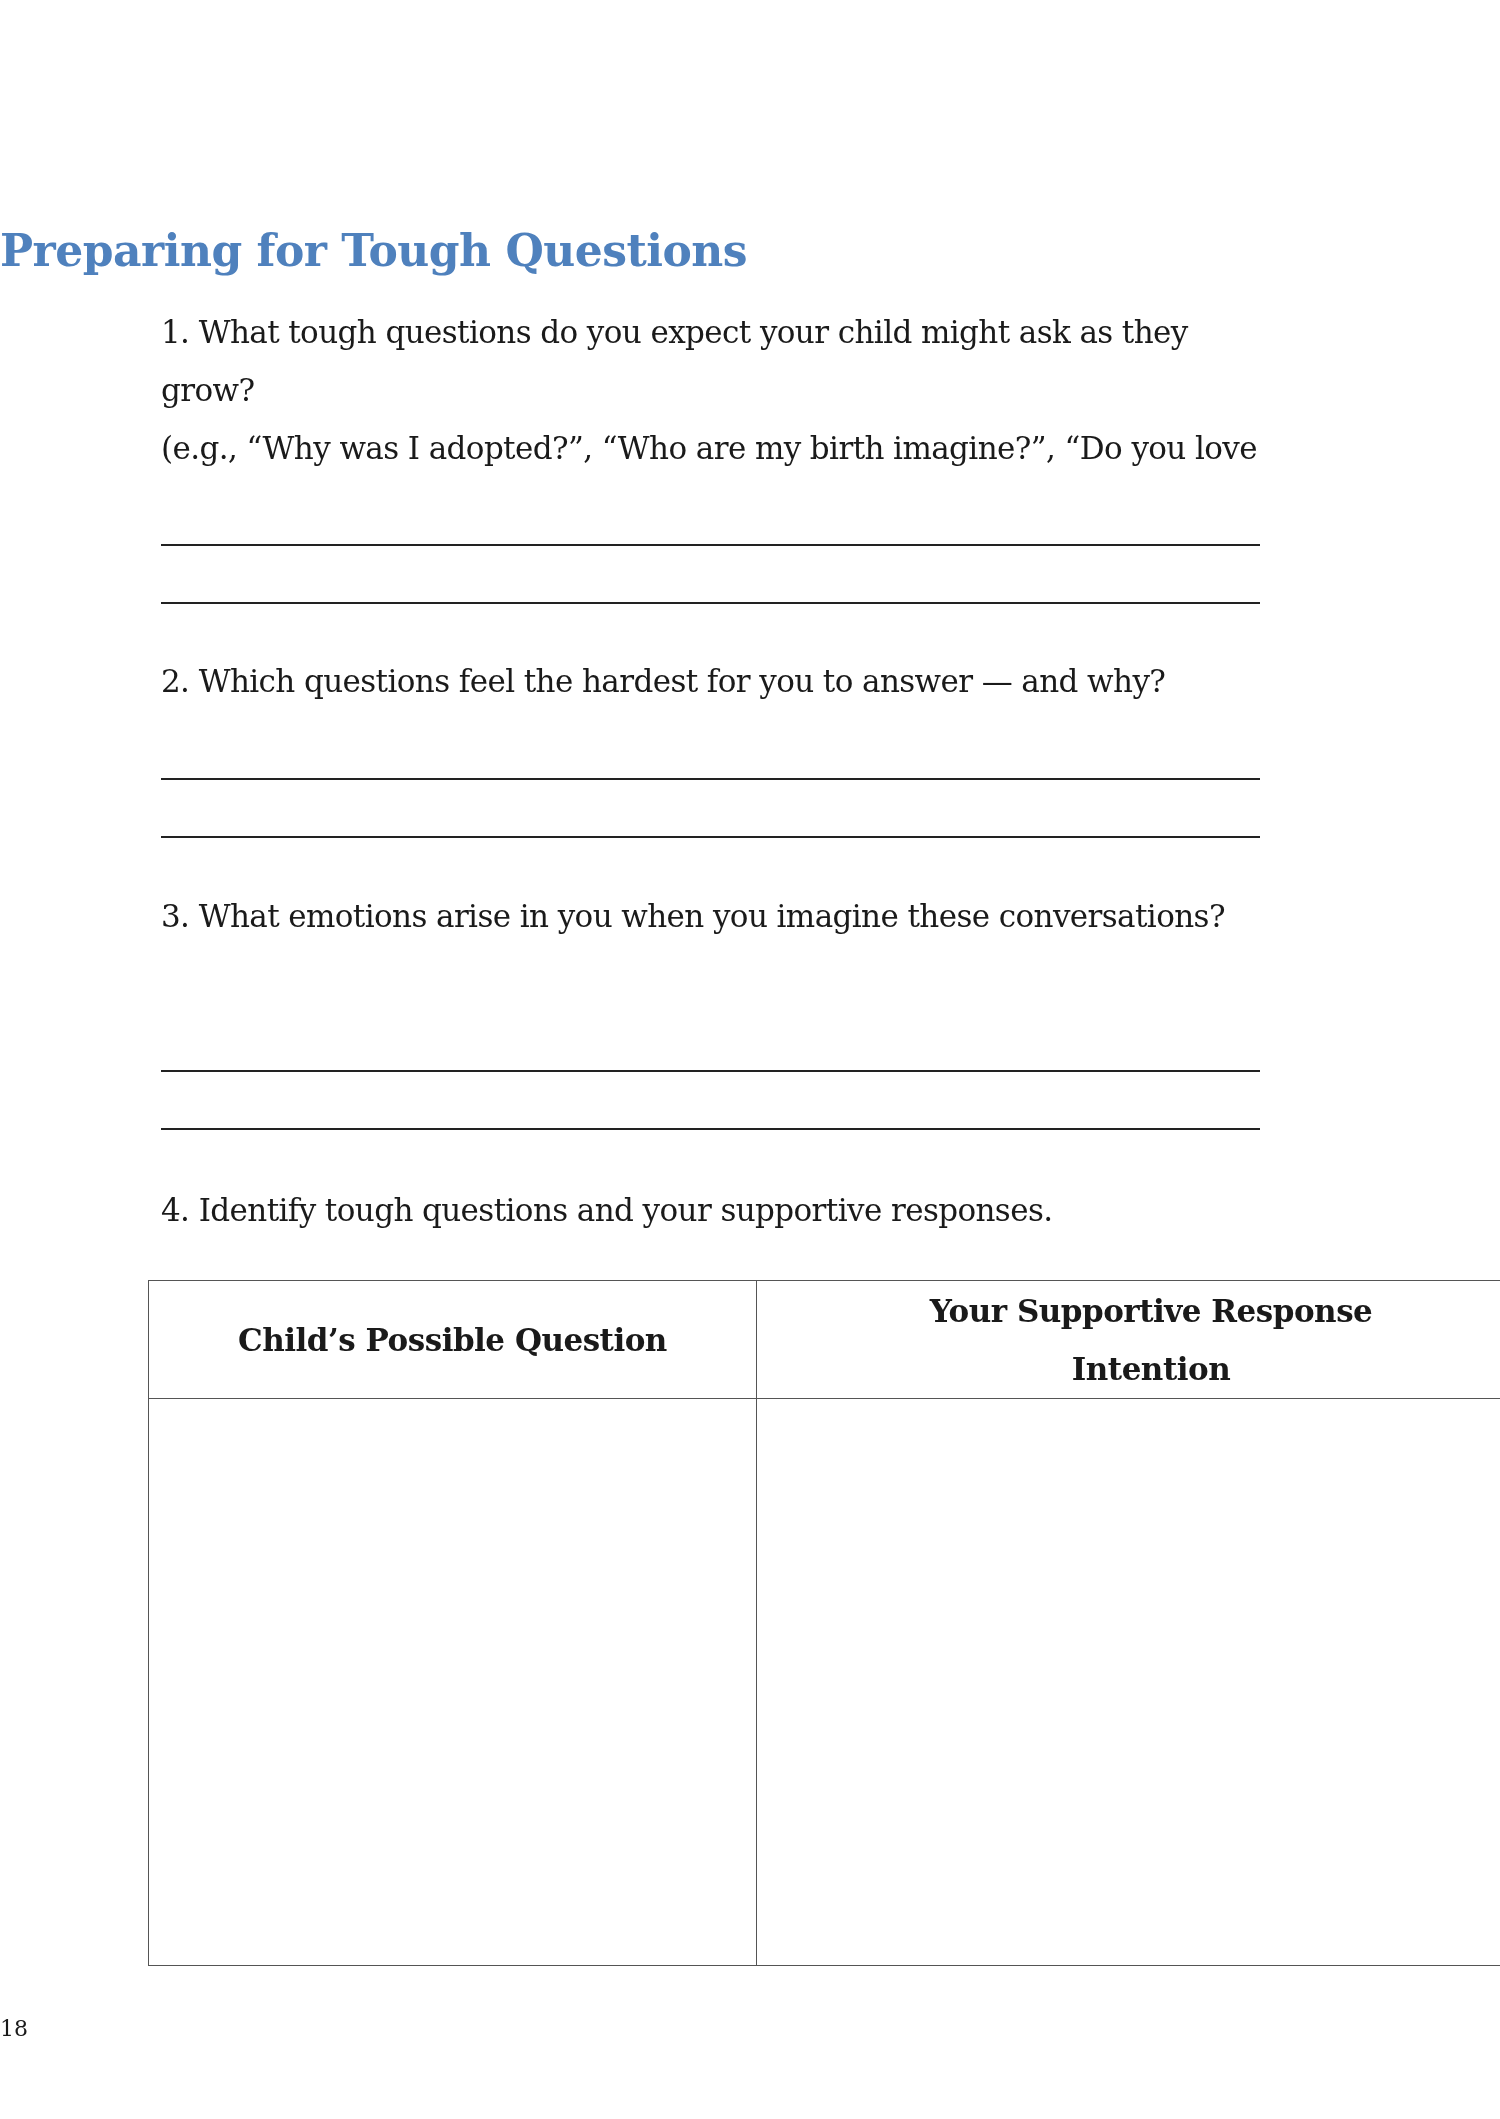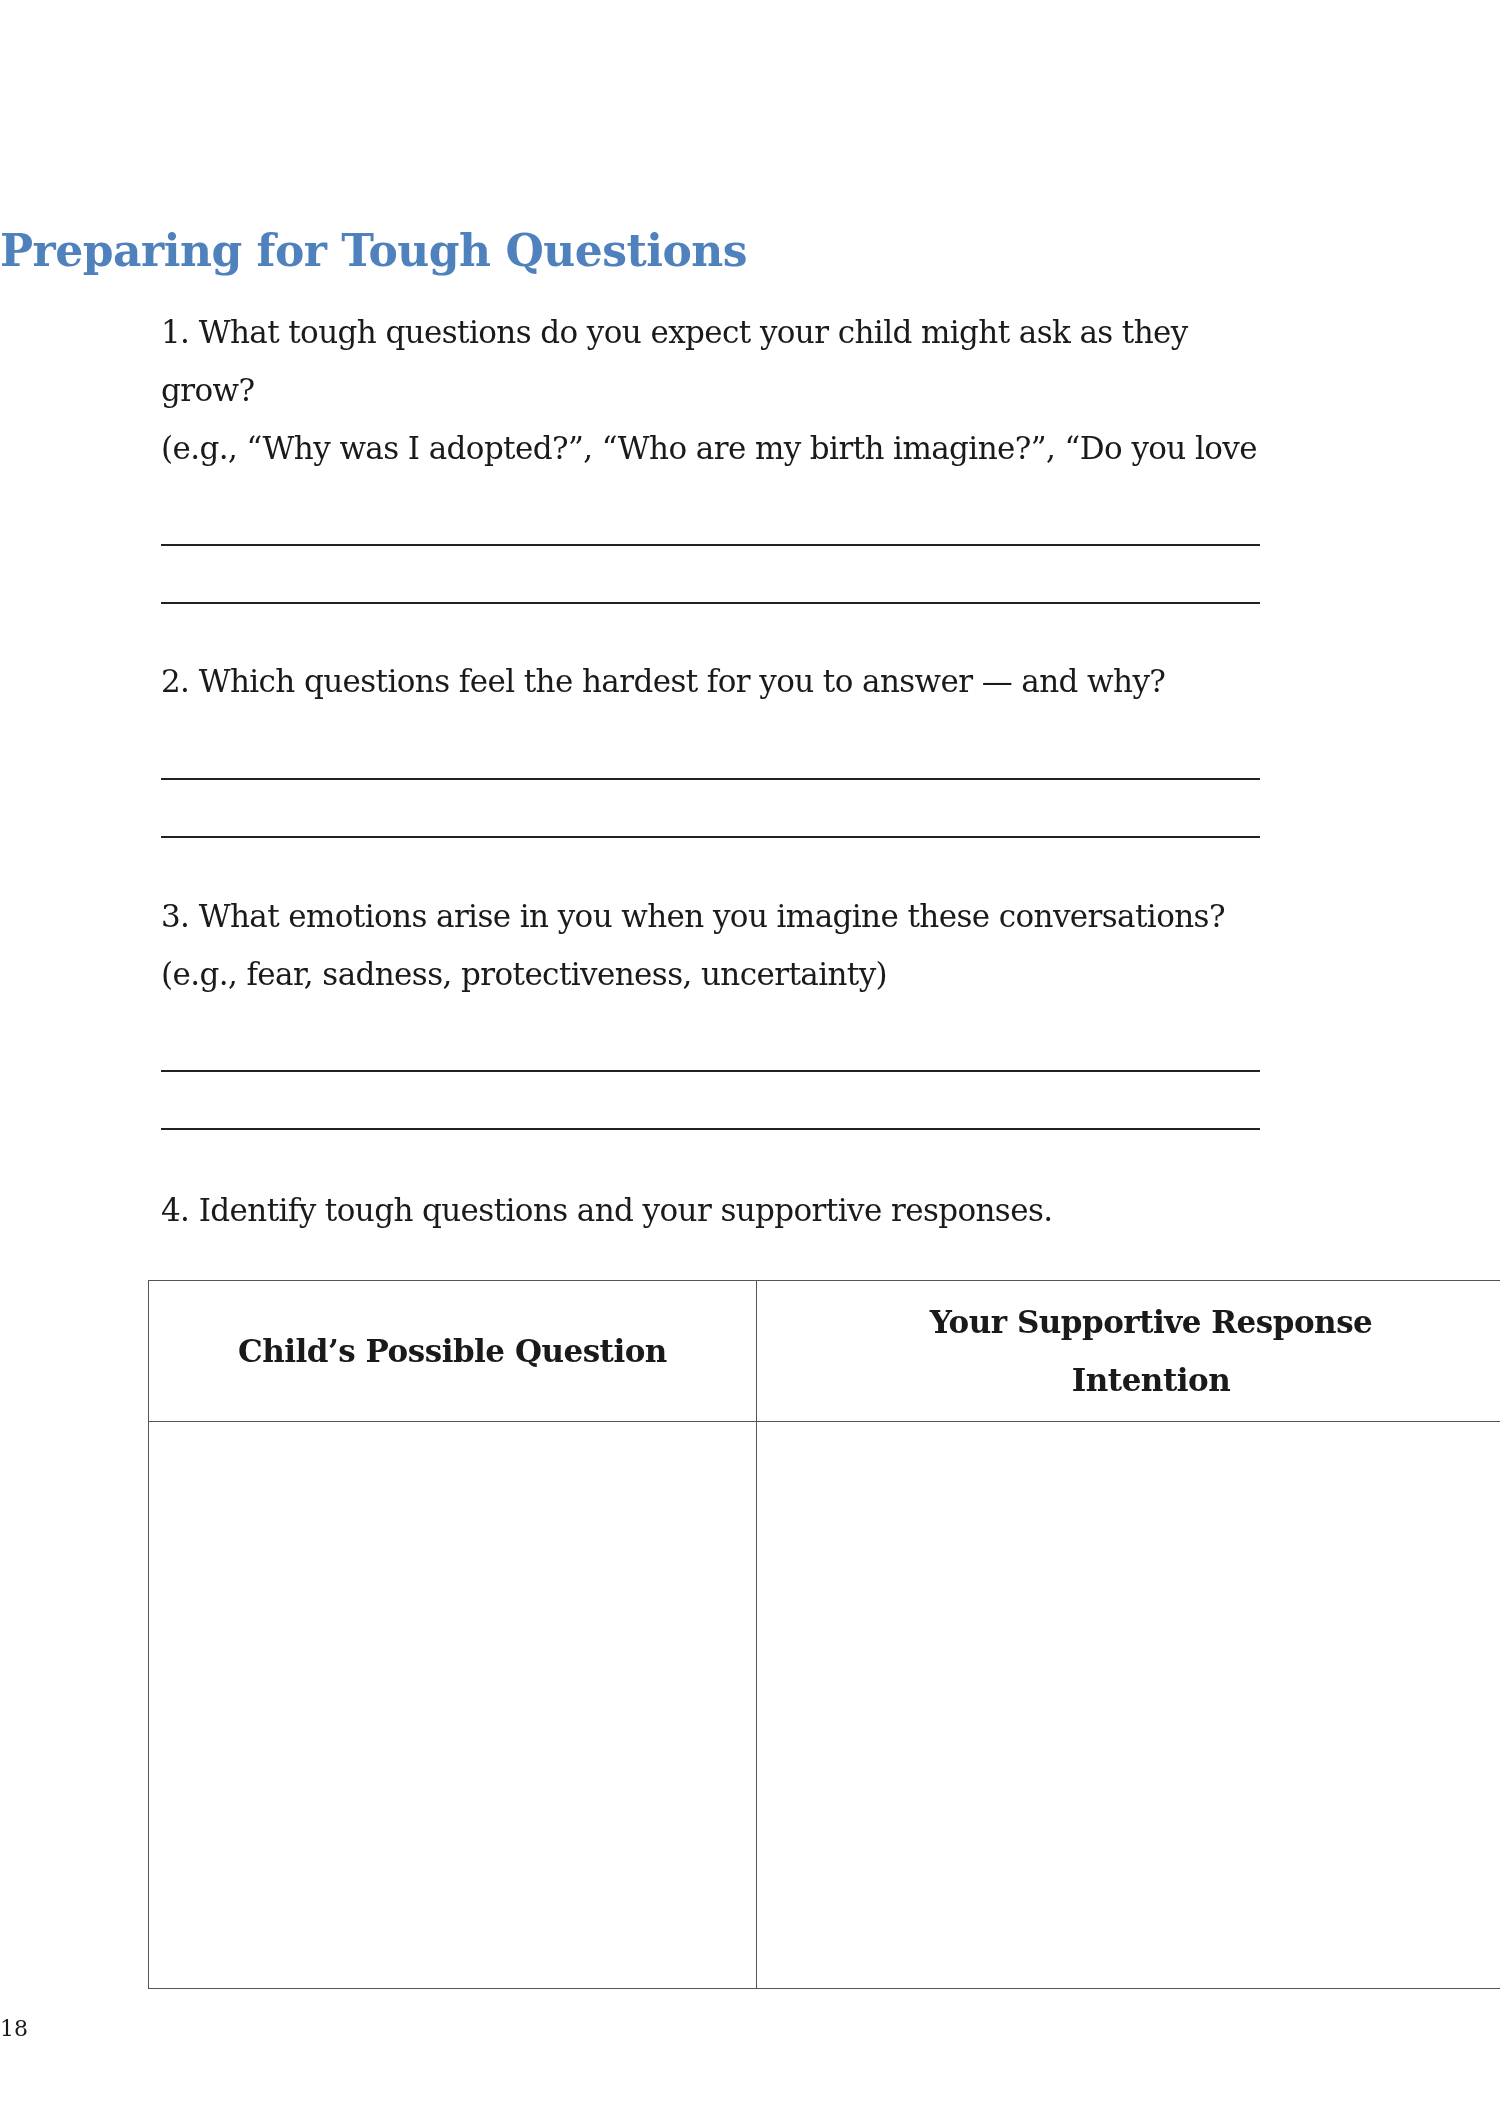--- a/index.html
+++ b/index.html
@@ -27,35 +27,34 @@
 <div class="line" style="top:602px;"></div>
 
 <div class="q" style="top:652px;">
   <div>2. Which questions feel the hardest for you to answer — and why?</div>
 </div>
 <div class="line" style="top:778px;"></div>
 <div class="line" style="top:836px;"></div>
 
 <div class="q" style="top:887px;">
   <div>3. What emotions arise in you when you imagine these conversations?</div>
-  <div>(e.g., fear, sadness, protectiveness, uncertainty)</div>
 </div>
 <div class="line" style="top:1070px;"></div>
 <div class="line" style="top:1128px;"></div>
 
 <div class="q" style="top:1181px;">
   <div>4. Identify tough questions and your supportive responses.</div>
 </div>
 
 <table class="grid">
   <thead>
     <tr>
       <th class="col1">Child’s Possible Question</th>
       <th>
-          <div style="width:470px;margin:12px auto;">Your Supportive Response Intention</div>
+          <div style="width:470px;margin:0 auto;">Your Supportive Response Intention</div>
         </th>
     </tr>
   </thead>
   <tbody>
     <tr>
       <td class="col1"></td>
       <td></td>
     </tr>
   </tbody>
 </table>

